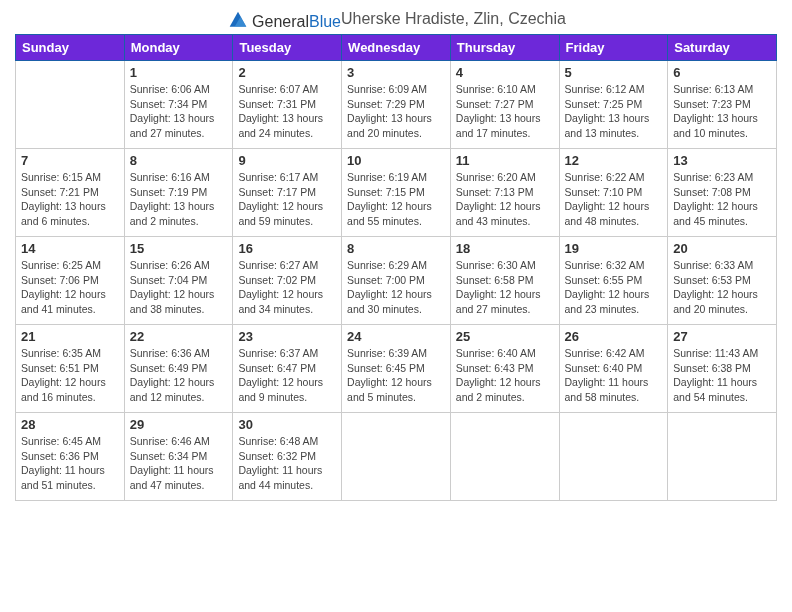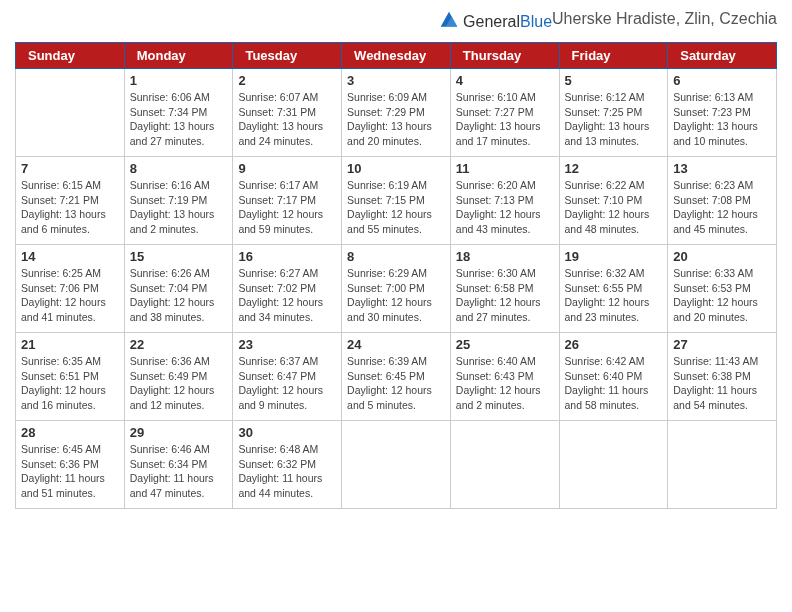--- a/index.html
+++ b/index.html
@@ -11,23 +11,23 @@
       overflow: hidden;
     }
     .page {
       width: 792px;
       height: 612px;
       padding: 10px 15px;
       background: #fff;
     }
     .header {
       display: flex;
-      justify-content: flex-end;
+      justify-content: center;
       align-items: flex-start;
-      margin-bottom: 8px;
+      margin-bottom: 0;
     }
     .logo {
       display: flex;
       align-items: center;
     }
     .logo-general { color: #333; }
     .logo-blue { color: #1a6bbf; }
     .logo-icon {
       width: 20px;
       height: 20px;
@@ -44,24 +44,24 @@
     .location {
       font-size: 16px;
       color: #555;
     }
     .calendar {
       width: 100%;
       border-collapse: collapse;
       border: 1px solid #ccc;
     }
     .calendar th {
-      background-color: #b91c1c;
+      background-color: #6d28d9;
       color: #fff;
       text-align: left;
-      padding: 5px 12px;
+      padding: 5px 6px;
       font-size: 13px;
       border: 1px solid #1a5fa8;
     }
     .calendar td {
       vertical-align: top;
       border: 1px solid #ccc;
       padding: 4px 5px;
       width: calc(100% / 7);
       height: 88px;
     }

